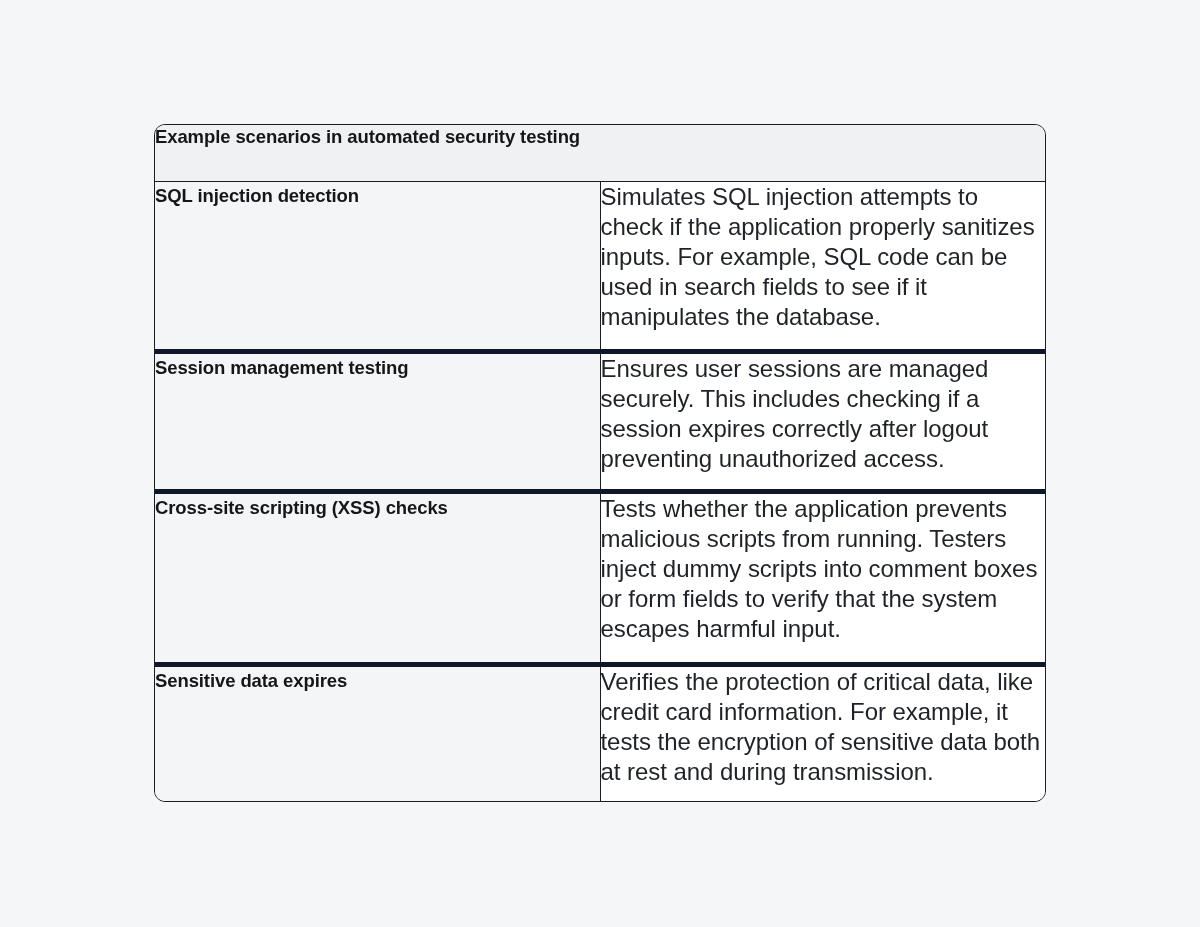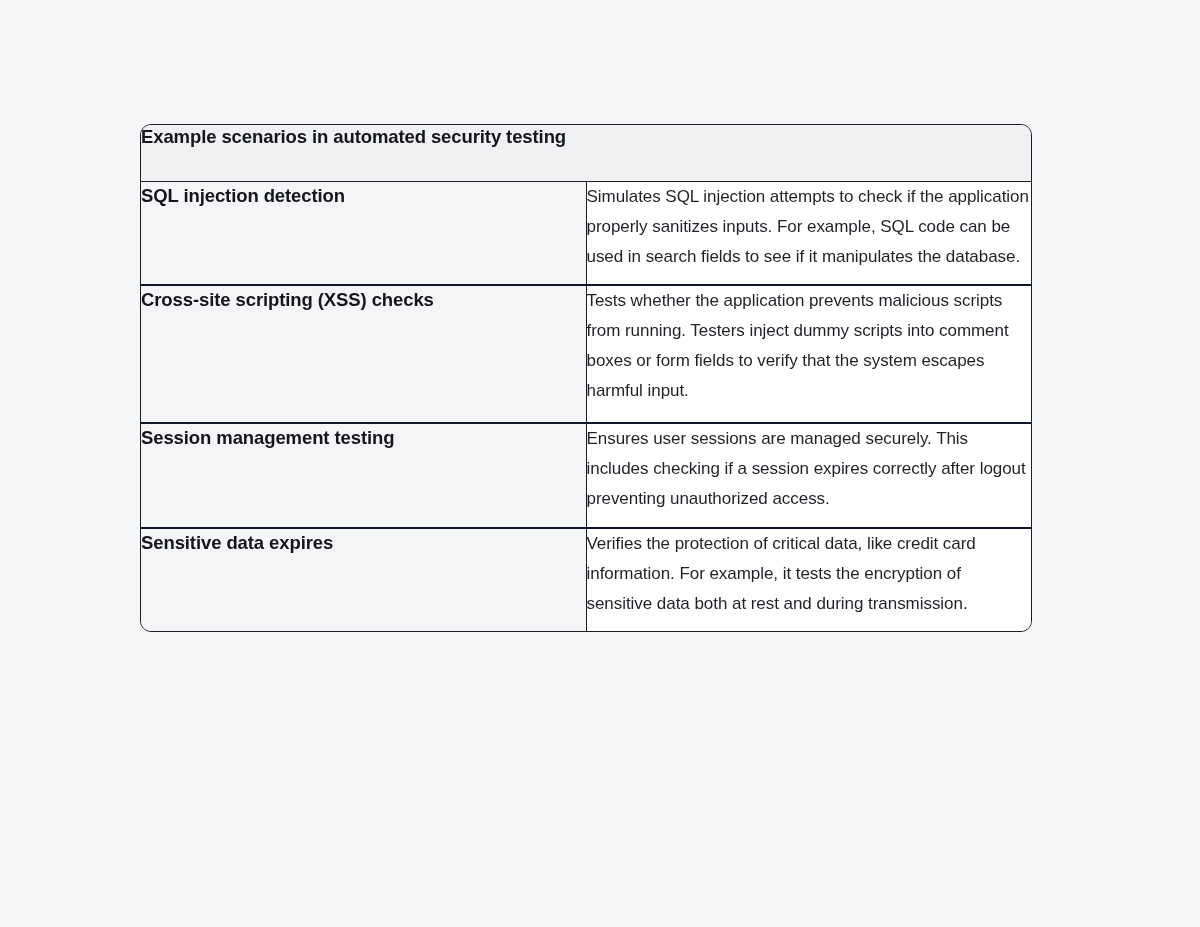--- a/index.html
+++ b/index.html
@@ -10,24 +10,24 @@
     width: 1200px;
     height: 927px;
     background: #f5f6f8;
     font-family: "Liberation Sans", sans-serif;
     -webkit-font-smoothing: antialiased;
     overflow: hidden;
   }
 
   #table-wrap {
     position: absolute;
-    left: 140px;
+    left: 154px;
     top: 124px;
     width: 892px;
-    height: 508px;
+    height: 678px;
     box-sizing: border-box;
     border: 1px solid #1c1d20;
     border-radius: 11px;
     overflow: hidden;
     background: #ffffff;
   }
 
   table.scenarios {
     width: 100%;
     height: 100%;
@@ -53,21 +53,21 @@
     font-size: 18.5px;
     font-weight: bold;
     color: #14161a;
     letter-spacing: -0.1px;
     line-height: 24px;
     text-align: left;
   }
 
   
   .body-row > td {
-    border-bottom: 2px solid #0f172a;
+    border-bottom: 5px solid #0f172a;
   }
   .body-row.last > td {
     border-bottom: none;
   }
 
   td.col-term {
     width: 353px;
     background: #f4f5f6;
     border-right: 1px solid #1c1d20;
     padding: 16px 18px 20px 18px;
@@ -78,21 +78,21 @@
   }
 
   .term-text {
     font-size: 18.5px;
     font-weight: bold;
     color: #14161a;
     line-height: 28px;
     letter-spacing: -0.1px;
   }
   .desc-text {
-    font-size: 17px;
+    font-size: 24px;
     font-weight: normal;
     color: #1f2227;
     line-height: 30px;
     letter-spacing: -0.05px;
   }
 </style>
 </head>
 <body style="background: rgb(245, 246, 248);">
 
 <div id="table-wrap">
@@ -110,33 +110,33 @@
         <td class="col-term">
           <div class="term-text">SQL injection detection</div>
         </td>
         <td class="col-desc">
           <div class="desc-text">Simulates SQL injection attempts to check if the application properly sanitizes inputs. For example, SQL code can be used in search fields to see if it manipulates the database.</div>
         </td>
       </tr>
 
       <tr class="body-row">
         <td class="col-term">
-          <div class="term-text">Cross-site scripting (XSS) checks</div>
+          <div class="term-text">Session management testing</div>
         </td>
         <td class="col-desc">
-          <div class="desc-text">Tests whether the application prevents malicious scripts from running. Testers inject dummy scripts into comment boxes or form fields to verify that the system escapes harmful input.</div>
+          <div class="desc-text">Ensures user sessions are managed securely. This includes checking if a session expires correctly after logout preventing unauthorized access.</div>
         </td>
       </tr>
 
       <tr class="body-row">
         <td class="col-term">
-          <div class="term-text">Session management testing</div>
+          <div class="term-text">Cross-site scripting (XSS) checks</div>
         </td>
         <td class="col-desc">
-          <div class="desc-text">Ensures user sessions are managed securely. This includes checking if a session expires correctly after logout preventing unauthorized access.</div>
+          <div class="desc-text">Tests whether the application prevents malicious scripts from running. Testers inject dummy scripts into comment boxes or form fields to verify that the system escapes harmful input.</div>
         </td>
       </tr>
 
       <tr class="body-row last">
         <td class="col-term">
           <div class="term-text">Sensitive data expires</div>
         </td>
         <td class="col-desc">
           <div class="desc-text">Verifies the protection of critical data, like credit card information. For example, it tests the encryption of sensitive data both at rest and during transmission.</div>
         </td>

